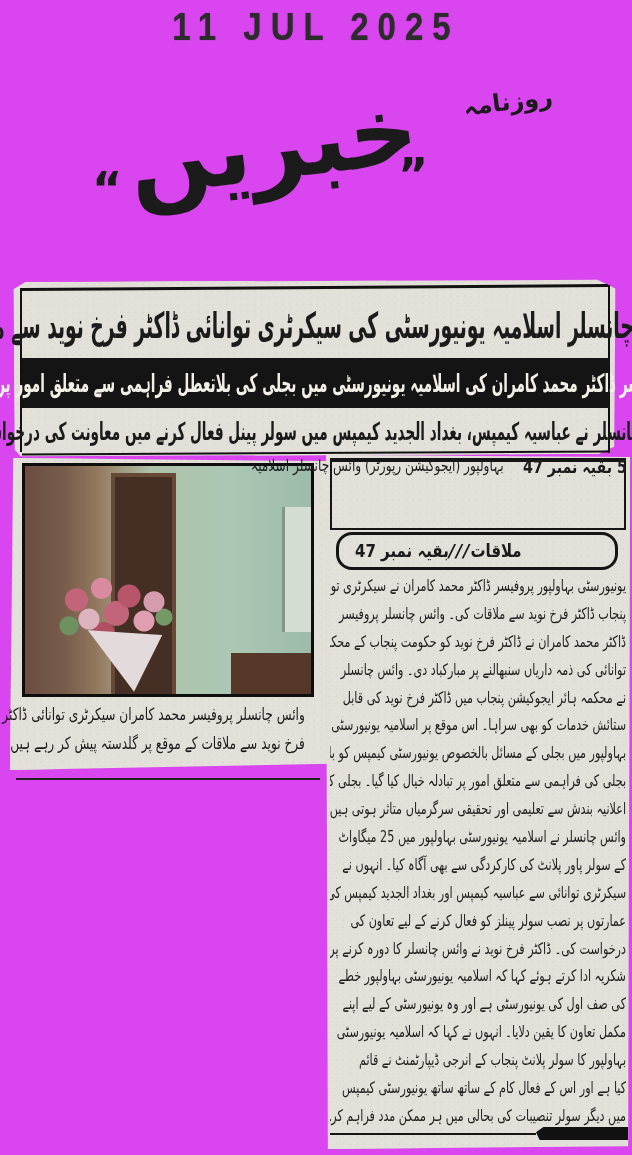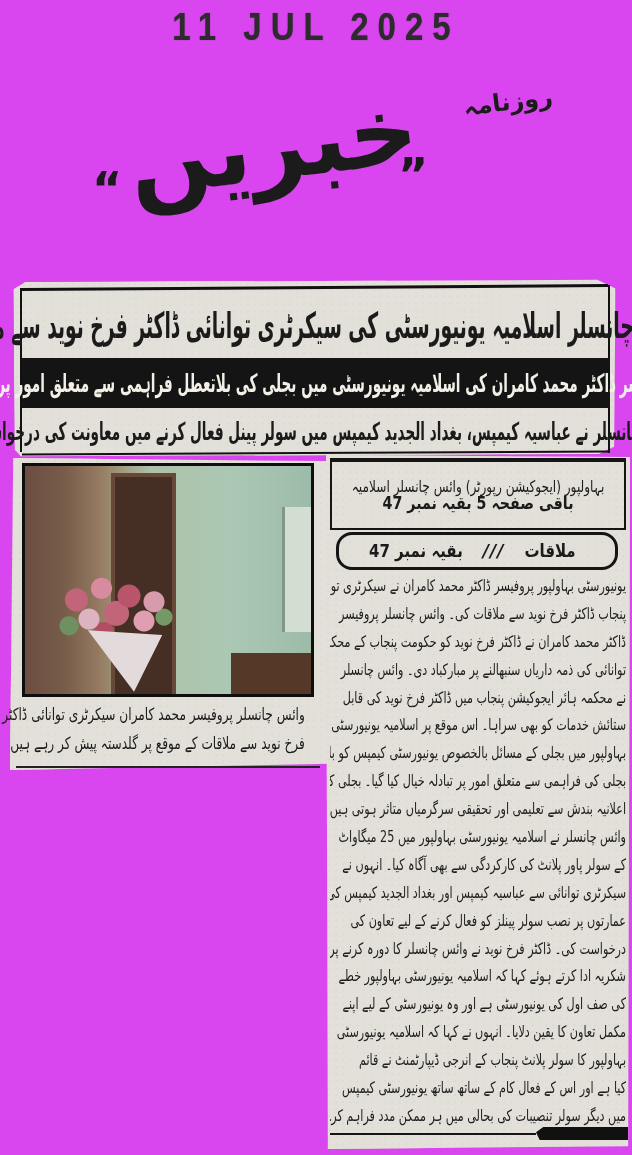--- a/index.html
+++ b/index.html
@@ -79,33 +79,33 @@
     radial-gradient(circle at 60% 24%,#c94f68 0 11px,transparent 12px),
     radial-gradient(circle at 80% 30%,#e39ab0 0 10px,transparent 11px),
     radial-gradient(circle at 28% 48%,#e8b4c4 0 10px,transparent 11px),
     radial-gradient(circle at 50% 42%,#d4607a 0 12px,transparent 13px),
     radial-gradient(circle at 72% 50%,#ef9db4 0 10px,transparent 11px),
     radial-gradient(circle at 12% 55%,#6a9458 0 9px,transparent 10px),
     radial-gradient(circle at 88% 46%,#6f9c5e 0 8px,transparent 9px),
     radial-gradient(circle at 40% 62%,#c04860 0 10px,transparent 11px);}
   #wrap-cone{position:absolute;left:22%;top:72%;width:26%;height:27%;background:#eadfe0;
     clip-path:polygon(0 0,100% 8%,62% 100%);}
-  #caption{left:16px;top:700px;width:304px;border-bottom:2px solid #222;padding-bottom:8px;}
+  #caption{left:16px;top:700px;width:304px;border-bottom:2px solid #222;padding-bottom:20px;}
   .caption-line{height:29px;line-height:29px;text-align:center;white-space:nowrap;font-size:13.5px;
     transform:scale(0.9,1.25);transform-origin:center;font-weight:500;}
 
   
   #column-paper{left:326px;top:455px;width:304px;height:694px;
     clip-path:polygon(0 0,100% 0.3%,99.4% 99.6%,0.6% 100%);box-shadow:0 0 0 1px #d2cfc8;}
   #byline-box{left:330px;top:458px;width:292px;height:66px;border:2px solid #151515;border-top-width:4px;
-    display:flex;flex-direction:column;justify-content:center;}
+    display:flex;flex-direction:row;justify-content:center;}
   #byline-line1{text-align:center;font-size:13.5px;white-space:nowrap;transform:scale(0.9,1.2);}
   #byline-line2{text-align:center;font-size:15px;font-weight:700;white-space:nowrap;transform:scale(0.95,1.15);}
   #continuation-pill{left:336px;top:532px;width:282px;height:38px;border:3px solid #151515;border-radius:16px;
-    display:flex;align-items:center;gap:20px;padding:0 30px;box-sizing:border-box;direction:ltr;}
+    display:flex;align-items:center;gap:0;padding:0 16px;box-sizing:border-box;direction:ltr;}
   #continuation-pill .seg{font-weight:700;font-size:15px;white-space:nowrap;transform:scaleY(1.2);}
   #continuation-pill .slashes{font-weight:700;font-size:17px;font-style:italic;letter-spacing:1px;}
   #article{left:330px;top:572px;width:296px;height:560px;overflow:hidden;}
   .article-line{height:27.9px;line-height:27.9px;direction:rtl;text-align:right;white-space:nowrap;
     font-size:13px;color:#1d1d1d;transform:scale(0.86,1.22);transform-origin:right center;}
   #end-rule{left:330px;top:1133px;width:206px;height:2px;background:#151515;}
   #end-bar{left:536px;top:1127px;width:92px;height:13px;background:#111;
     clip-path:polygon(4% 100%,0 40%,8% 0,100% 0,100% 100%);}
 </style>
 </head>

